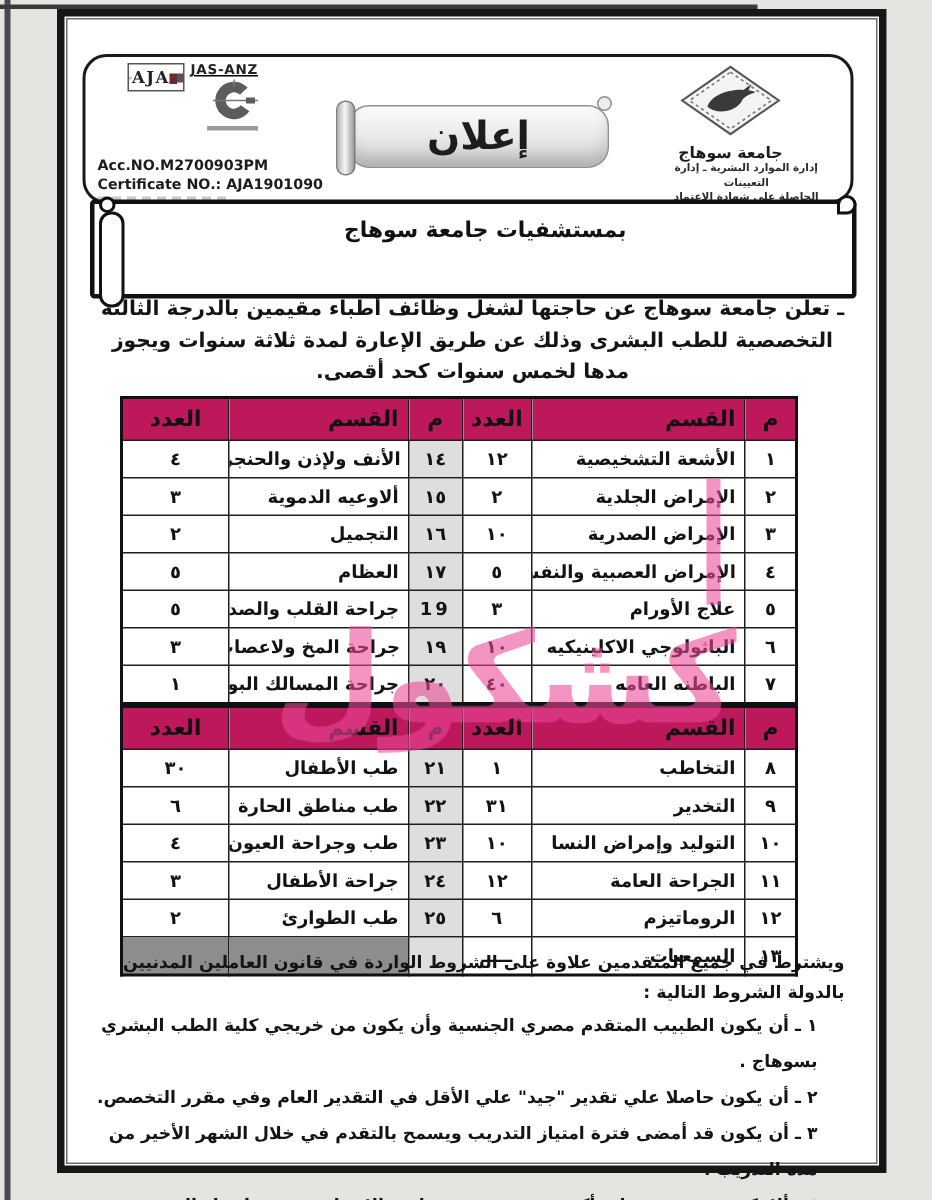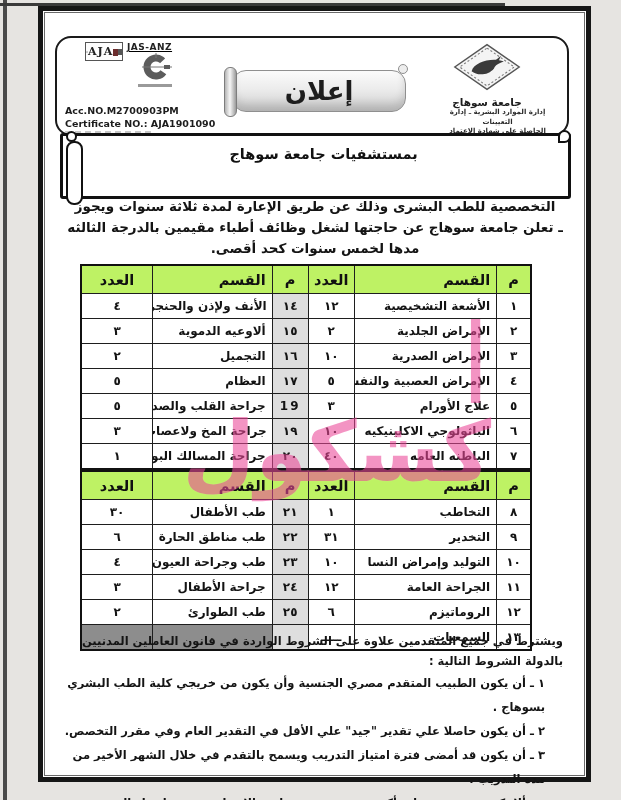--- a/index.html
+++ b/index.html
@@ -38,21 +38,21 @@
   .scroll .roll{position:absolute;left:3px;top:5px;width:13px;height:60px;border:2px solid #111;border-radius:8px;background:#fff;}
   .scroll .knob{position:absolute;left:3px;top:-5px;width:7px;height:7px;border:2px solid #111;border-radius:50%;background:#fff;}
   .scroll .curl{position:absolute;right:-3px;top:-6px;width:9px;height:9px;border:2px solid #111;border-radius:50% 50% 50% 0;background:#fff;}
   .scroll .scroll-text{position:absolute;inset:0;padding:6px 10px 0 26px;direction:rtl;text-align:center;font-size:14.5px;font-weight:700;color:#111;line-height:24px;}
   
   .intro{position:absolute;left:18px;top:185px;width:508px;direction:rtl;text-align:center;font-size:13.5px;font-weight:700;color:#141414;line-height:21px;}
   
   .tables{position:absolute;left:37px;top:253px;width:452px;}
   table{border-collapse:collapse;width:100%;table-layout:fixed;direction:rtl;border:2px solid #111;}
   th,td{border:1px solid #1e1e1e;overflow:hidden;white-space:nowrap;}
-  th{background:#bef264;font-size:14.5px;font-weight:700;color:#111;height:25px;}
+  th{background:#be185d;font-size:14.5px;font-weight:700;color:#111;height:25px;}
   td{height:22px;font-size:12px;font-weight:700;color:#131313;}
   .col0{width:7.5%;text-align:center;letter-spacing:2px;}
   .col1{width:31.5%;text-align:right;padding:0 6px;}
   .col2{width:10.5%;text-align:center;letter-spacing:2px;}
   .col3{width:8%;text-align:center;letter-spacing:2px;}
   .col4{width:26%;text-align:right;padding:0 6px;}
   .col5{width:16.5%;text-align:center;letter-spacing:2px;}
   td.col3{background:#dedede;}
   td.blocked{background:#8d8d8d;}
   
@@ -123,22 +123,22 @@
     <div class="scroll">
       <div class="roll"></div>
       <div class="knob"></div>
       <div class="curl"></div>
       <div class="scroll-text">
         <div>بمستشفيات جامعة سوهاج</div>
       </div>
     </div>
 
     <div class="intro">
+      <div>ـ  تعلن جامعة سوهاج عن حاجتها لشغل وظائف أطباء مقيمين بالدرجة الثالثه</div>
       <div>التخصصية للطب البشرى وذلك عن طريق الإعارة لمدة ثلاثة سنوات ويجوز</div>
-      <div>ـ  تعلن جامعة سوهاج عن حاجتها لشغل وظائف أطباء مقيمين بالدرجة الثالثه</div>
       <div>مدها لخمس سنوات كحد أقصى.</div>
     </div>
 
     <div class="tables">
       <table>
         <thead>
             <tr>
               <th class="col0">م</th>
               <th class="col1">القسم</th>
               <th class="col2">العدد</th>

